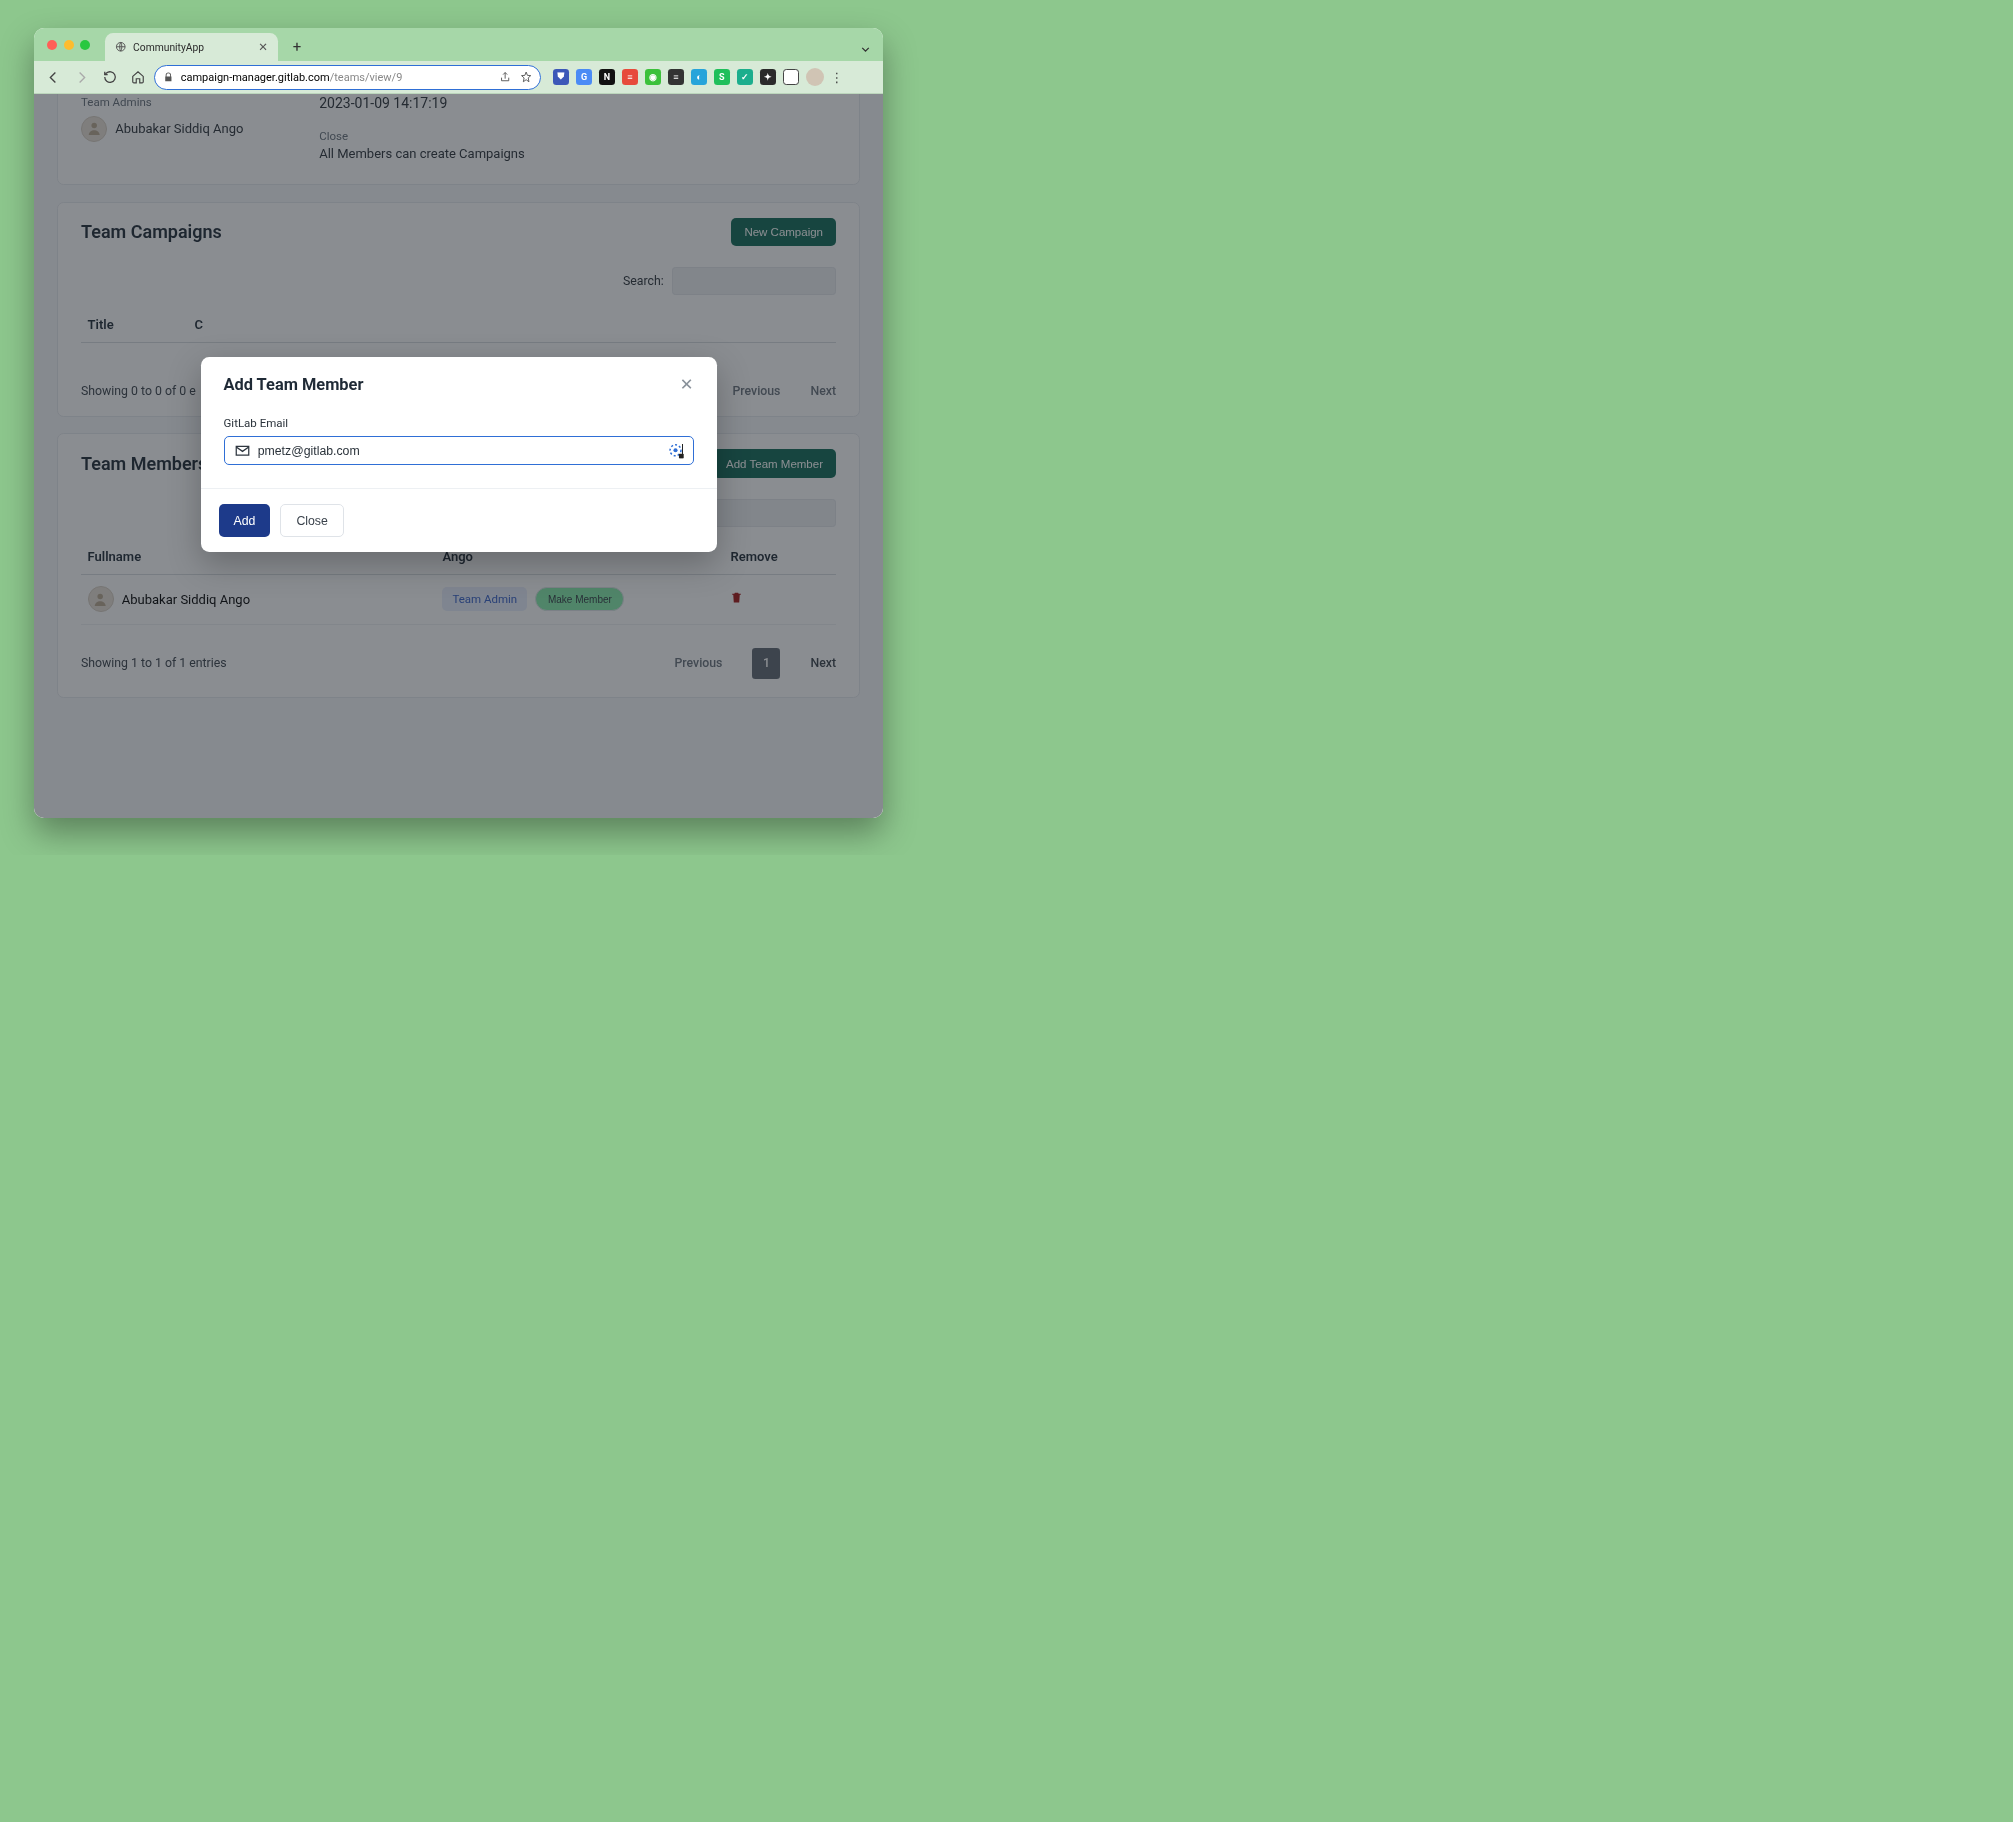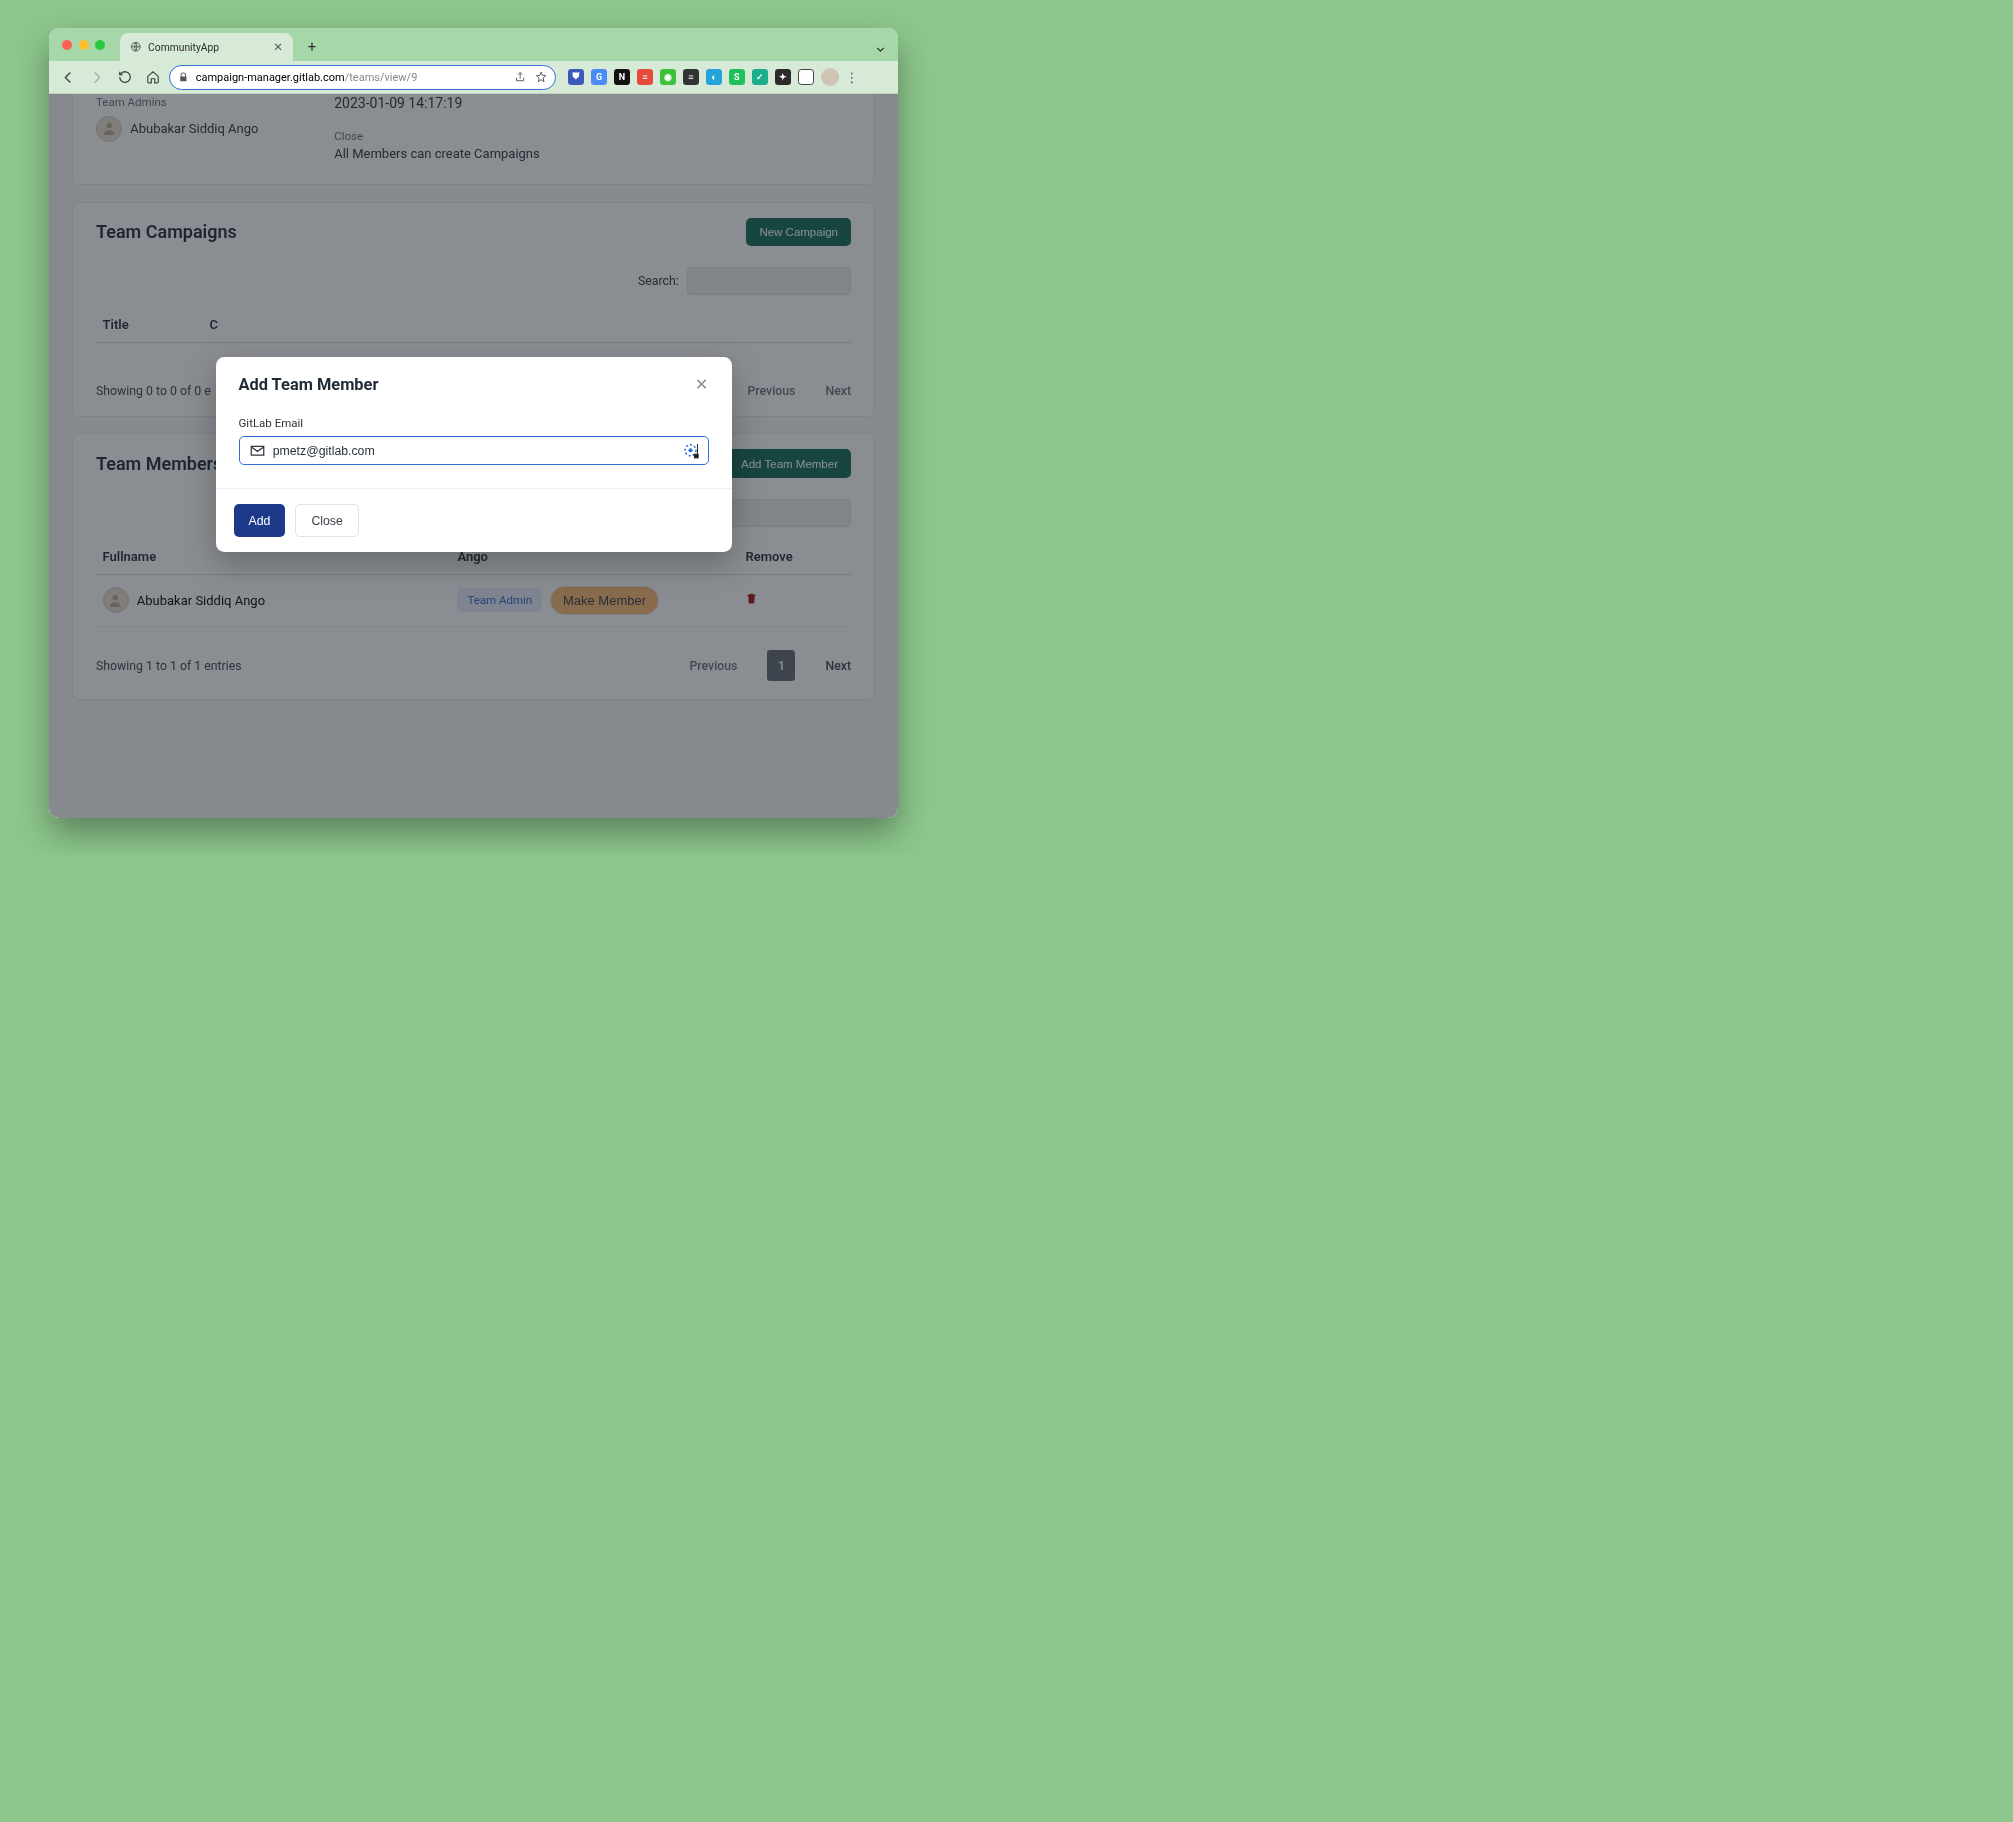--- a/index.html
+++ b/index.html
@@ -7,21 +7,21 @@
     font-family: -apple-system, BlinkMacSystemFont, "Segoe UI", Roboto, sans-serif;
     background: #8dc78d;
     width: 944px;
     height: 855px;
     position: relative;
     overflow: hidden;
   }
   
   .window {
     position: absolute;
-    left: 49px;
+    left: 34px;
     top: 28px;
     width: 849px;
     height: 790px;
     background: #fff;
     border-radius: 10px;
     box-shadow: 0 15px 33px rgba(0,0,0,0.35);
     overflow: hidden;
     display: flex;
     flex-direction: column;
   }
@@ -121,21 +121,21 @@
   .th-fullname { flex:1; }
   .th-role { width:288px; }
   .th-remove { width:99px; }
   .footer-row { display:flex; align-items:center; justify-content:space-between; margin-top:41px; font-size:12.3px; color:#3b434c; }
   .pager { display:flex; align-items:center; gap:30px; color:#69727c; font-weight:500; }
   .page-active { background:#5f6772; color:#fff; width:28px; height:31px; display:flex; align-items:center; justify-content:center; border-radius:3.3px; }
 
   .member-row { display:flex; align-items:center; padding:11.5px 6.6px; border-bottom:0.8px solid #eef0f3; }
   .role-cell { width:288px; display:flex; gap:8.2px; align-items:center; }
   .role-badge { background:#e8eefc; color:#3660c9; padding:5px 10px; border-radius:5px; font-size:11.5px; }
-  .pill-btn { border:0.8px solid #dfe3e8; background:#fdba74; color:#333b44; padding:5.8px 11.5px; border-radius:15px; font-size:13px; }
+  .pill-btn { border:0.8px solid #dfe3e8; background:#86efac; color:#333b44; padding:5.8px 11.5px; border-radius:15px; font-size:10px; }
   .trash { color:#a31313; width:99px; font-size:15px; }
 
   
   .overlay {
     position:absolute; left:0; right:0; bottom:0; top:66px;
     background:rgba(30,36,44,0.52);
   }
   .modal {
     position:absolute;
     left:50%; top:329px; transform:translate(-50%,0);

